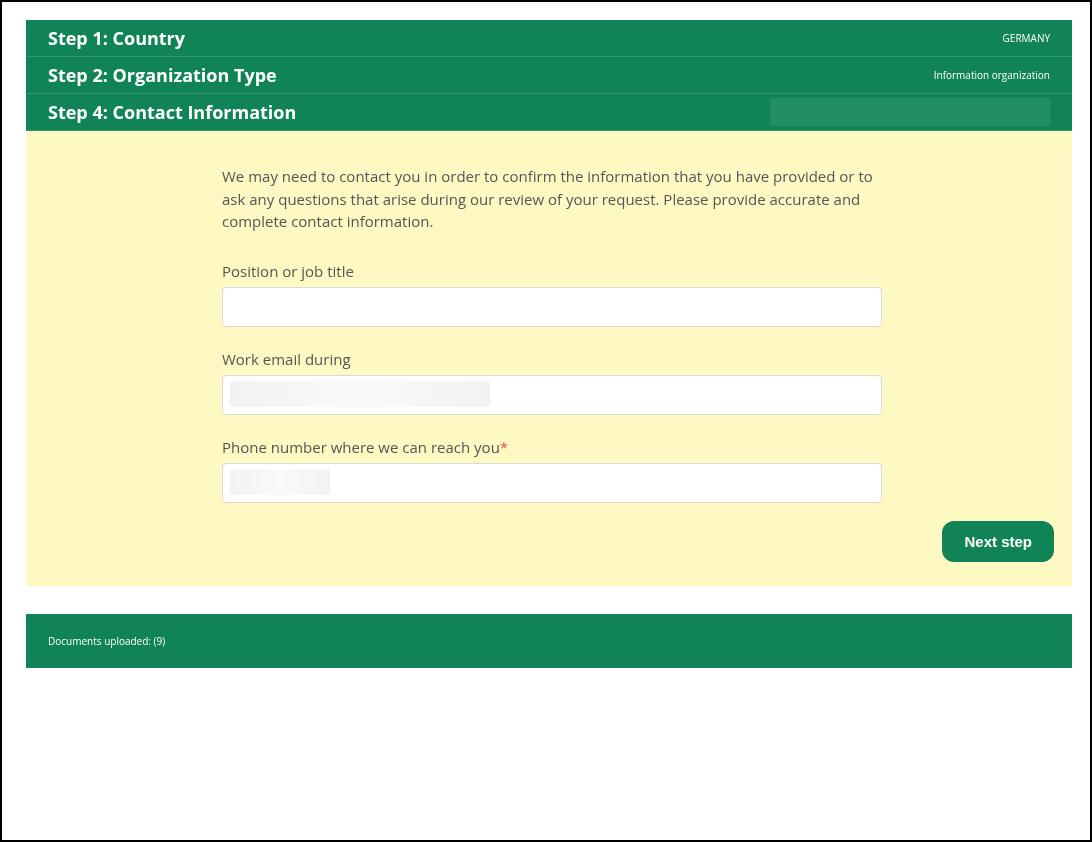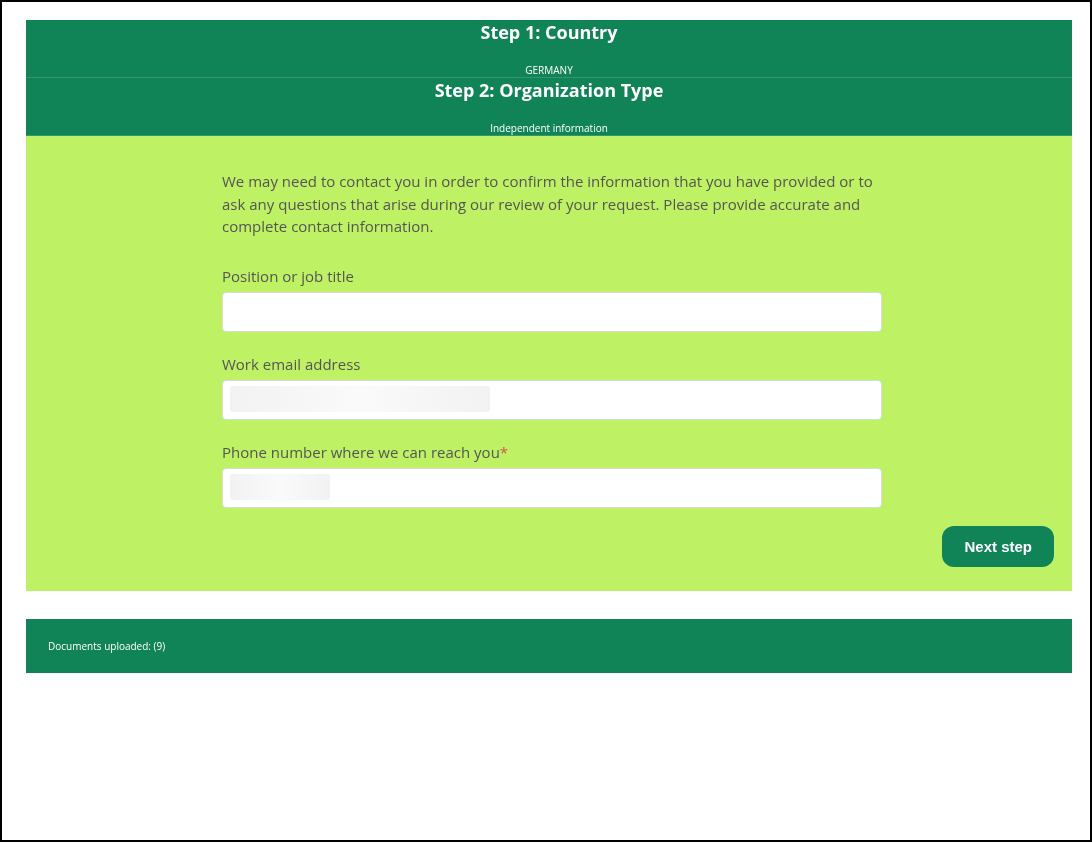--- a/index.html
+++ b/index.html
@@ -9,47 +9,46 @@
     background: #fff;
     border: 2px solid #000;
     padding: 18px 18px 18px 24px;
     color: #333;
   }
   .steps { }
   .step-header {
     background: #118457;
     color: #fff;
     padding: 0 22px;
-    height: 58px;
+    height: 37px;
     display: flex;
     align-items: center;
     justify-content: space-between;
     border-bottom: 1px solid rgba(255,255,255,0.15);
     cursor: pointer;
-    flex-direction: column;
   }
   .step-header:last-of-type { border-bottom: none; }
   .step-title {
     font-size: 18px;
     font-weight: 700;
   }
   .step-value {
     font-size: 10px;
     font-weight: 400;
   }
   .step-redacted {
     height: 28px;
     background: rgba(255,255,255,0.08);
     border-radius: 2px;
   }
   .redacted-wide { width: 420px; }
   .redacted-med { width: 280px; }
 
   .panel {
-    background: #bef264;
+    background: #fef9c3;
     padding: 34px 0 24px 0;
   }
   .panel-inner {
     width: 660px;
     margin-left: 196px;
     color: #5a5a5a;
   }
   .instructions {
     font-size: 15px;
     line-height: 1.5;
@@ -118,36 +117,40 @@
 
 <div class="steps">
 
   <div class="step-header">
     <span class="step-title">Step 1: Country</span>
     <span class="step-value">GERMANY</span>
   </div>
 
   <div class="step-header">
     <span class="step-title">Step 2: Organization Type</span>
-    <span class="step-value">Independent information</span>
+    <span class="step-value">Information organization</span>
   </div>
 
 
+  <div class="step-header">
+    <span class="step-title">Step 4: Contact Information</span>
+    <span class="step-redacted redacted-med"></span>
+  </div>
 
   <div class="panel">
     <div class="panel-inner">
       <p class="instructions">We may need to contact you in order to confirm the information that you have provided or to ask any questions that arise during our review of your request. Please provide accurate and complete contact information.</p>
 
       <div class="field">
         <label class="field-label">Position or job title</label>
         <input class="field-input" type="text" value="" style="">
       </div>
 
       <div class="field">
-        <label class="field-label">Work email address</label>
+        <label class="field-label">Work email during</label>
         <div class="rel">
           <input class="field-input" type="text" value="" style="">
           <div class="redact-overlay redact-w1"></div>
         </div>
       </div>
 
       <div class="field">
         <label class="field-label">
           <span>Phone number where we can reach you</span><span class="req">*</span>
         </label>

